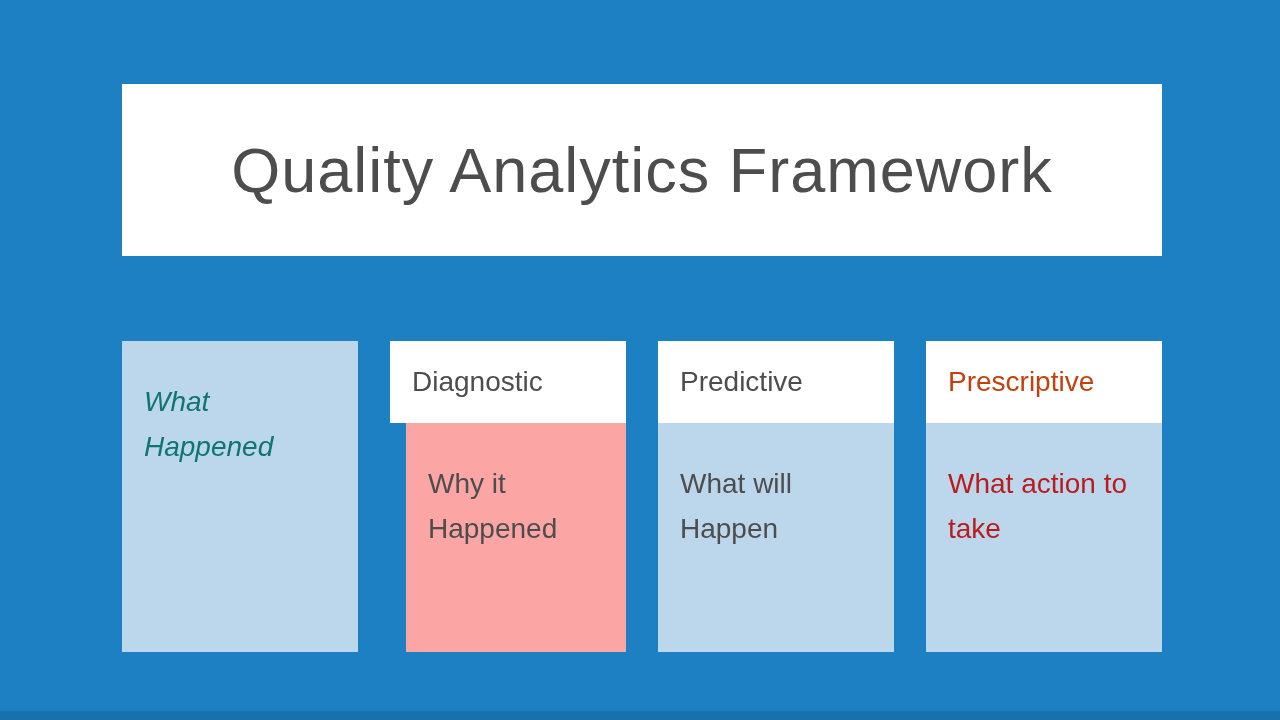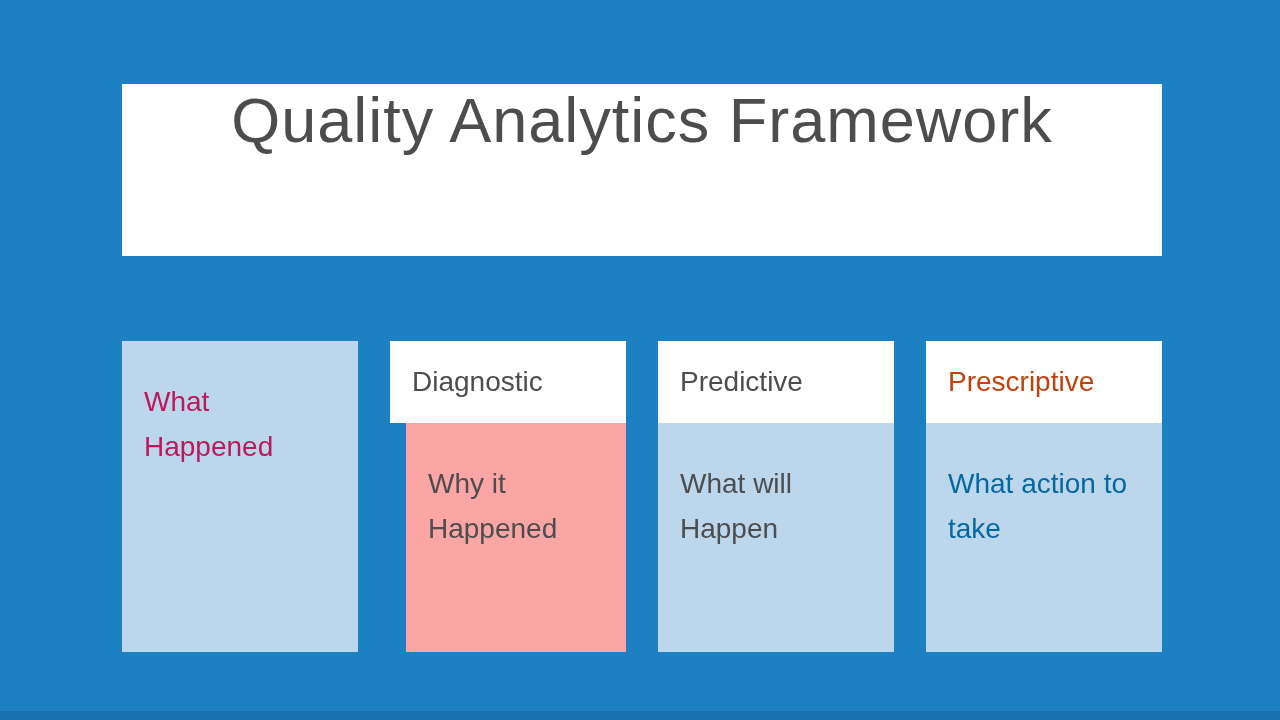--- a/index.html
+++ b/index.html
@@ -14,20 +14,21 @@
     font-family: "Liberation Sans", sans-serif;
   }
   .title-box {
     position: absolute;
     left: 122px;
     top: 84px;
     width: 1040px;
     height: 172px;
     background: #ffffff;
     display: flex;
+    align-items: center;
     justify-content: center;
   }
   .title-text {
     font-size: 63px;
     font-weight: 400;
     letter-spacing: 1px;
     white-space: nowrap;
   }
   .cards-row {
     position: absolute;
@@ -80,21 +81,21 @@
 <div class="slide" style="background: rgb(29, 128, 195);">
 
   <div class="title-box">
     <div class="title-text" style="color: rgb(77, 77, 77);">Quality Analytics Framework</div>
   </div>
 
   <div class="cards-row">
 
     <div class="card">
       <div class="card-body" style="background: rgb(188, 215, 236);">
-        <span class="card-body-text" style="color: #be185d;">What Happened</span>
+        <span class="card-body-text" style="color: #0f766e; font-style: italic;">What Happened</span>
       </div>
     </div>
 
     <div class="card">
       <div class="card-header" style="background: rgb(255, 255, 255);">
         <span class="card-header-text" style="color: rgb(77, 77, 77);">Diagnostic</span>
       </div>
       <div class="card-body" style="background: #fca5a5; margin-left: 16px;">
         <span class="card-body-text" style="color: rgb(77, 77, 77);">Why it Happened</span>
       </div>
@@ -107,21 +108,21 @@
       <div class="card-body" style="background: rgb(188, 215, 236);">
         <span class="card-body-text" style="color: rgb(77, 77, 77);">What will Happen</span>
       </div>
     </div>
 
     <div class="card">
       <div class="card-header" style="background: rgb(255, 255, 255);">
         <span class="card-header-text" style="color: #c2410c;">Prescriptive</span>
       </div>
       <div class="card-body" style="background: rgb(188, 215, 236);">
-        <span class="card-body-text" style="color: #0369a1; margin-top: 20px;">What action to take</span>
+        <span class="card-body-text" style="color: #b91c1c; margin-top: 20px;">What action to take</span>
       </div>
     </div>
 
   </div>
 
   <div class="bottom-edge" style="background: rgb(23, 109, 168);"></div>
 
 </div>
 
 </body></html>

